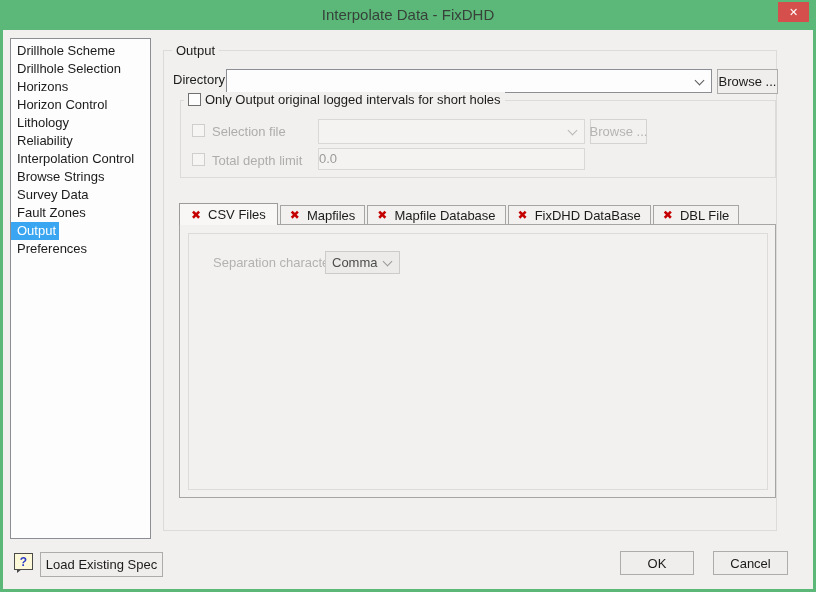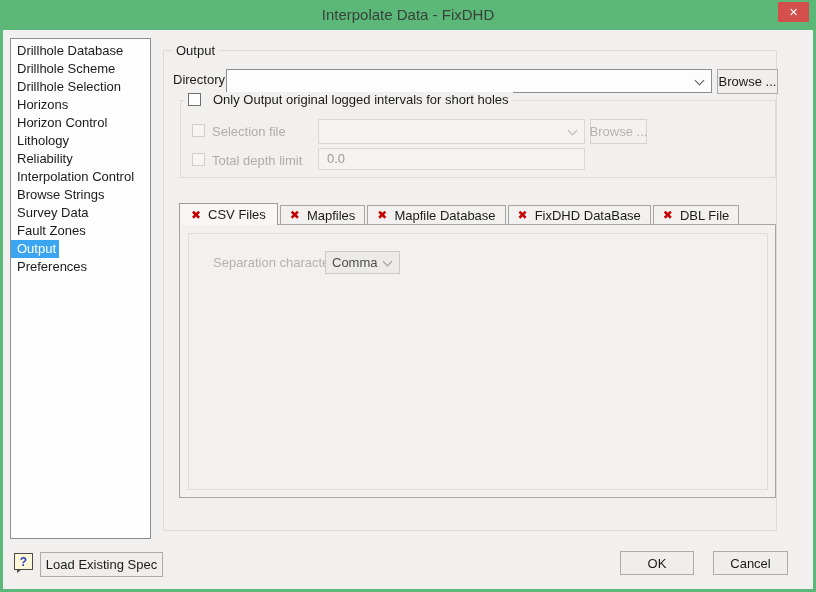--- a/index.html
+++ b/index.html
@@ -24,21 +24,21 @@
   #sidebar { position:absolute; left:7px; top:8px; width:141px; height:501px;
              background:#fdfdfd; border:1px solid #8b8f94; padding-top:3px; overflow:hidden; }
   .list-item { height:18px; line-height:18px; padding-left:6px; white-space:nowrap; cursor:default; }
   .list-item.selected { background:#3aa5f1; color:#ffffff; width:-moz-fit-content; width:fit-content; padding-right:3px; }
 
   
   .groupbox { position:absolute; border:1px solid #dcdbd9; }
   .groupbox > .gb-label { position:absolute; top:-8px; left:8px; background:#f1f0ee; padding:0 4px;
                           line-height:15px; white-space:nowrap; }
   .gb-label-row { position:absolute; top:-9px; left:3px; background:#f1f0ee; padding:0 4px;
-                  display:flex; align-items:center; gap:12px; white-space:nowrap; }
+                  display:flex; align-items:center; gap:4px; white-space:nowrap; }
 
   #output-group { left:160px; top:20px; width:614px; height:481px; }
 
   
   #dir-label { position:absolute; left:9px; top:21px; }
   .combo { position:absolute; background:#fdfdfd; border:1px solid #8b8f94; }
   .combo .chevron { position:absolute; right:8px; top:7px; width:7px; height:7px;
                     border-right:1px solid #5a5a5a; border-bottom:1px solid #5a5a5a;
                     transform:rotate(45deg); }
   .combo .combo-value { position:absolute; left:6px; top:0; right:20px; height:100%;
@@ -60,21 +60,21 @@
   #sel-checkbox { position:absolute; left:11px; top:23px; }
   #sel-label { position:absolute; left:31px; top:23px; }
   #sel-combo { left:137px; top:18px; width:267px; height:25px; background:#f4f3f1; border:1px solid #d9d8d6; }
   #sel-combo .chevron { border-color:#b8b7b6; }
   #sel-browse { position:absolute; left:409px; top:18px; width:57px; height:25px;
                 background:#f2f1ef; border-color:#d4d3d1; color:#b5b4b2; }
   #depth-checkbox { position:absolute; left:11px; top:52px; }
   #depth-label { position:absolute; left:31px; top:52px; }
   #depth-input { position:absolute; left:137px; top:47px; width:267px; height:22px;
                  background:#f4f3f1; border:1px solid #d9d8d6; line-height:20px;
-                 padding-left:8px; color:#9b9a98; }
+                 color:#9b9a98; }
 
   
   #tabs { position:absolute; left:15px; top:151px; height:22px; display:flex; align-items:flex-end; }
   .tab { height:19px; border:1px solid #a5a5a3; border-bottom:none; background:#f2f1ef;
          display:flex; align-items:center; gap:7px; padding:0 9px; margin-right:2px;
          white-space:nowrap; cursor:default; }
   .tab.active { height:22px; background:#f8f7f5; border-color:#9b9b99; margin-bottom:-1px;
                 position:relative; z-index:2; padding:0 11px; }
   .tab .x-icon { color:#c40000; font-weight:bold; font-size:12px; line-height:1; }
 
@@ -105,21 +105,20 @@
   <div id="titlebar">
     <div id="title">Interpolate Data - FixDHD</div>
     <div id="close-btn">
       <span class="glyph">✕</span>
     </div>
   </div>
 
   <div id="content">
 
     <div id="sidebar">
-        <div class="list-item">Drillhole Database</div>
         <div class="list-item">Drillhole Scheme</div>
         <div class="list-item">Drillhole Selection</div>
         <div class="list-item">Horizons</div>
         <div class="list-item">Horizon Control</div>
         <div class="list-item">Lithology</div>
         <div class="list-item">Reliability</div>
         <div class="list-item">Interpolation Control</div>
         <div class="list-item">Browse Strings</div>
         <div class="list-item">Survey Data</div>
         <div class="list-item">Fault Zones</div>

